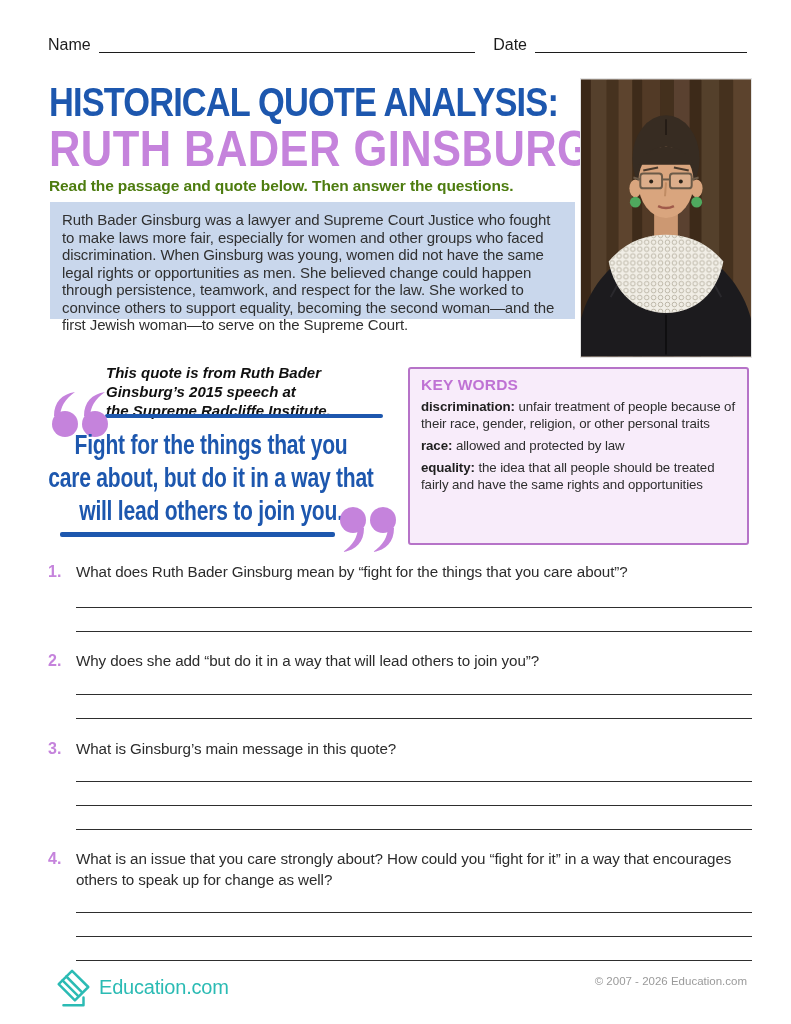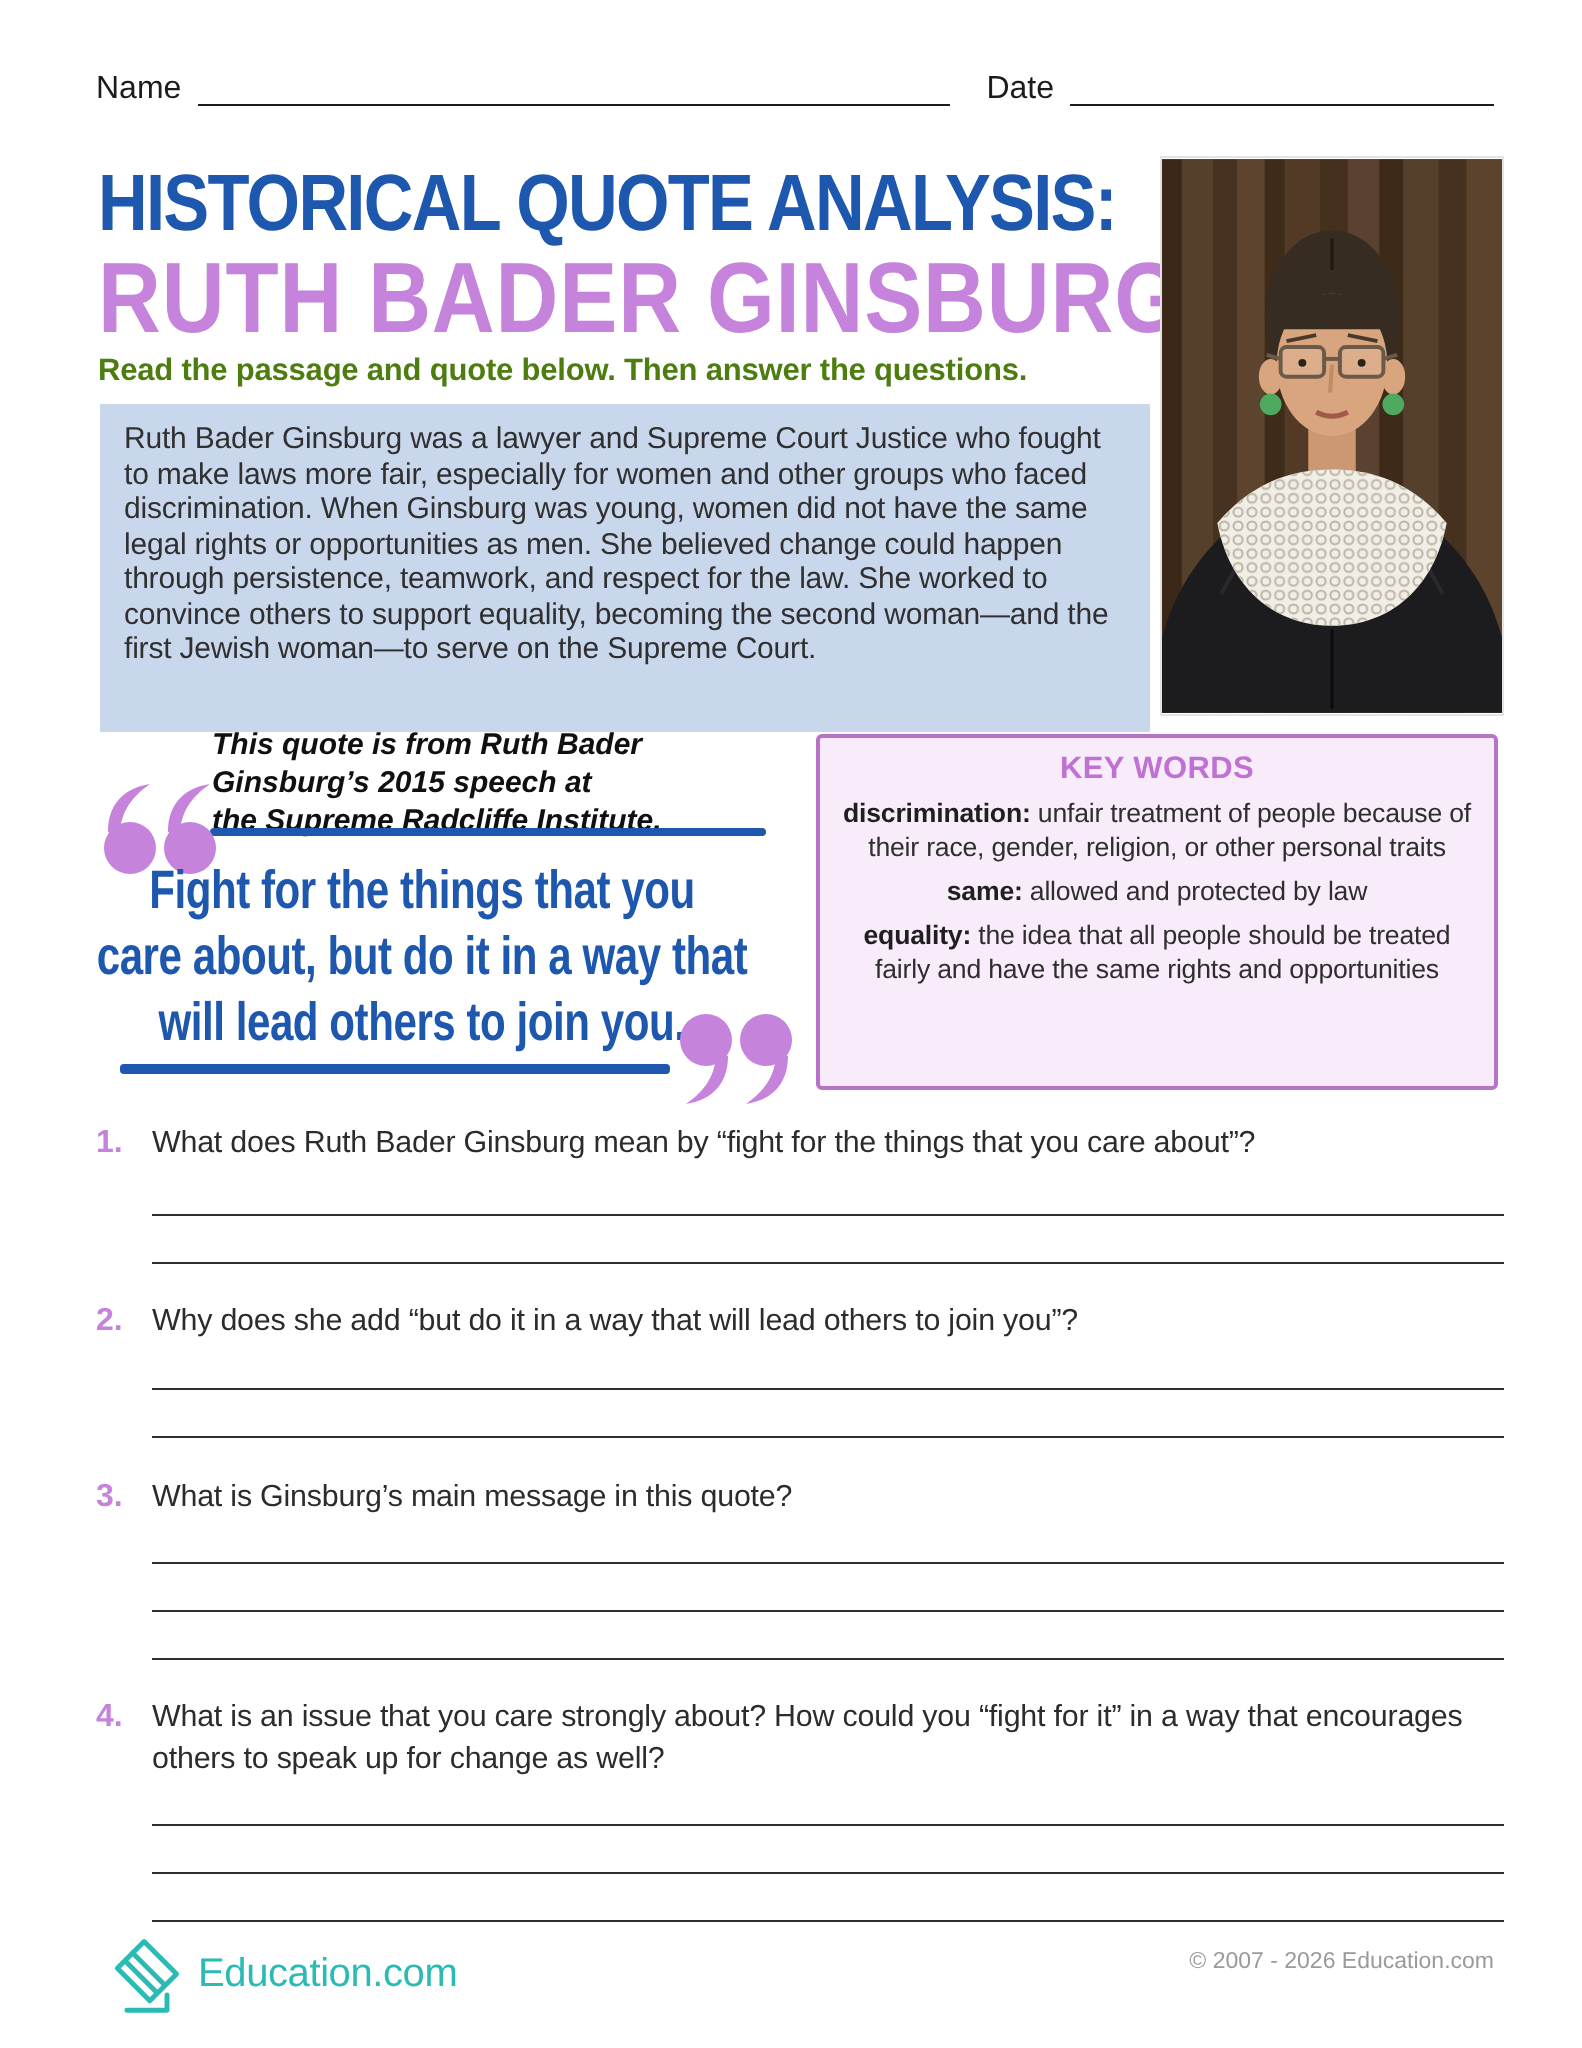--- a/index.html
+++ b/index.html
@@ -13,40 +13,40 @@
   .nd-rule { border-bottom:1.6px solid #1c1c1c; height:14px; margin-left:8px; }
   .nd-rule.name { flex:1; margin-right:18px; }
   .nd-rule.date { width:212px; }
 
   
   .title1 { position:absolute; left:49px; top:80px; font-size:40px; font-weight:bold; color:#1d57ae; letter-spacing:-1px; transform:scaleX(0.86); transform-origin:left top; white-space:nowrap; }
   .title2 { position:absolute; left:49px; top:120px; font-size:50px; font-weight:bold; color:#c583dc; letter-spacing:0.5px; transform:scaleX(0.87); transform-origin:left top; white-space:nowrap; }
   .instructions { position:absolute; left:49px; top:177px; font-size:15.5px; font-weight:bold; color:#4d7c0f; letter-spacing:-0.1px; }
 
   
-  .passage { position:absolute; left:50px; top:202px; width:525px; height:164px; background:#c9d7ec; padding:9px 12px; font-size:15px; line-height:1.17; color:#303030; letter-spacing:-0.1px; }
+  .passage { position:absolute; left:50px; top:202px; width:525px; height:117px; background:#c9d7ec; padding:9px 12px; font-size:15px; line-height:1.17; color:#303030; letter-spacing:-0.1px; }
 
   
   .portrait { position:absolute; left:580px; top:78px; width:172px; height:280px; border:1px solid #e3e3e3; }
   .portrait svg { display:block; }
 
   
   .attribution { position:absolute; left:106px; top:363px; width:292px; font-size:15px; font-weight:bold; line-height:1.27; color:#101010; }
   .attribution span { display:block;font-style:italic; }
   .rule-top { position:absolute; left:105px; top:414px; width:278px; height:4px; background:#1d57ae; border-radius:2px; }
   .quote-wrap { position:absolute; left:33px; top:429px; width:355px; }
   .quote-inner { width:460px; margin-left:-52px; font-size:27px; font-weight:bold; color:#1d57ae; text-align:center; line-height:1.22; letter-spacing:-0.3px; transform:scaleX(0.78); transform-origin:center top; }
   .quote-inner span { display:block; }
   .rule-bottom { position:absolute; left:60px; top:532px; width:275px; height:5px; background:#1d57ae; border-radius:2px; }
   .qmark { position:absolute; }
   .qmark.open { left:52px; top:392px; }
   .qmark.close { left:340px; top:506px; }
 
   
-  .keywords { position:absolute; left:408px; top:367px; width:341px; height:178px; border:2px solid #b673c8; background:#f8ecfa; border-radius:3px; padding:7px 11px 6px 11px;text-align:center; }
+  .keywords { position:absolute; left:408px; top:367px; width:341px; height:178px; border:2px solid #b673c8; background:#f8ecfa; border-radius:3px; padding:7px 11px 6px 11px; }
   .kw-title { font-size:15.5px; font-weight:bold; color:#bf72d4; letter-spacing:0.2px; }
   .kw-entry { margin-top:5px; font-size:13.3px; line-height:1.27; color:#2e2e2e; letter-spacing:-0.1px; }
   .kw-term { font-weight:bold; color:#1f1f1f; }
 
   
   .question { position:absolute; left:48px; width:704px; }
   .q-row { display:flex; }
   .q-num { width:28px; flex:0 0 28px; font-size:16px; font-weight:bold; color:#c583dc; line-height:1.35; }
   .q-text { font-size:15.2px; color:#2c2c2c; line-height:1.4; letter-spacing:-0.1px; }
   .ans { height:0; border-bottom:1.6px solid #2e2e2e; margin:23px 0 0 28px; }
@@ -175,21 +175,21 @@
         <path d="M 24,22 C 24,36 16,44 3,46 C 13,39 18,31 18,20 Z"></path>
         <circle cx="43" cy="14" r="13"></circle>
         <path d="M 54,22 C 54,36 46,44 33,46 C 43,39 48,31 48,20 Z"></path>
       </g>
     </svg>
   </div>
 
   <div class="keywords">
     <div class="kw-title">KEY WORDS</div>
     <div class="kw-entry"><span class="kw-term">discrimination:</span><span> unfair treatment of people because of their race, gender, religion, or other personal traits</span></div>
-    <div class="kw-entry"><span class="kw-term">same:</span><span> allowed and protected by law</span></div>
+    <div class="kw-entry"><span class="kw-term">race:</span><span> allowed and protected by law</span></div>
     <div class="kw-entry"><span class="kw-term">equality:</span><span> the idea that all people should be treated fairly and have the same rights and opportunities</span></div>
   </div>
 
   <div class="question q1">
     <div class="q-row">
       <span class="q-num">1.</span>
       <span class="q-text">What does Ruth Bader Ginsburg mean by “fight for the things that you care about”?</span>
     </div>
     <div class="ans first"></div>
     <div class="ans"></div>

